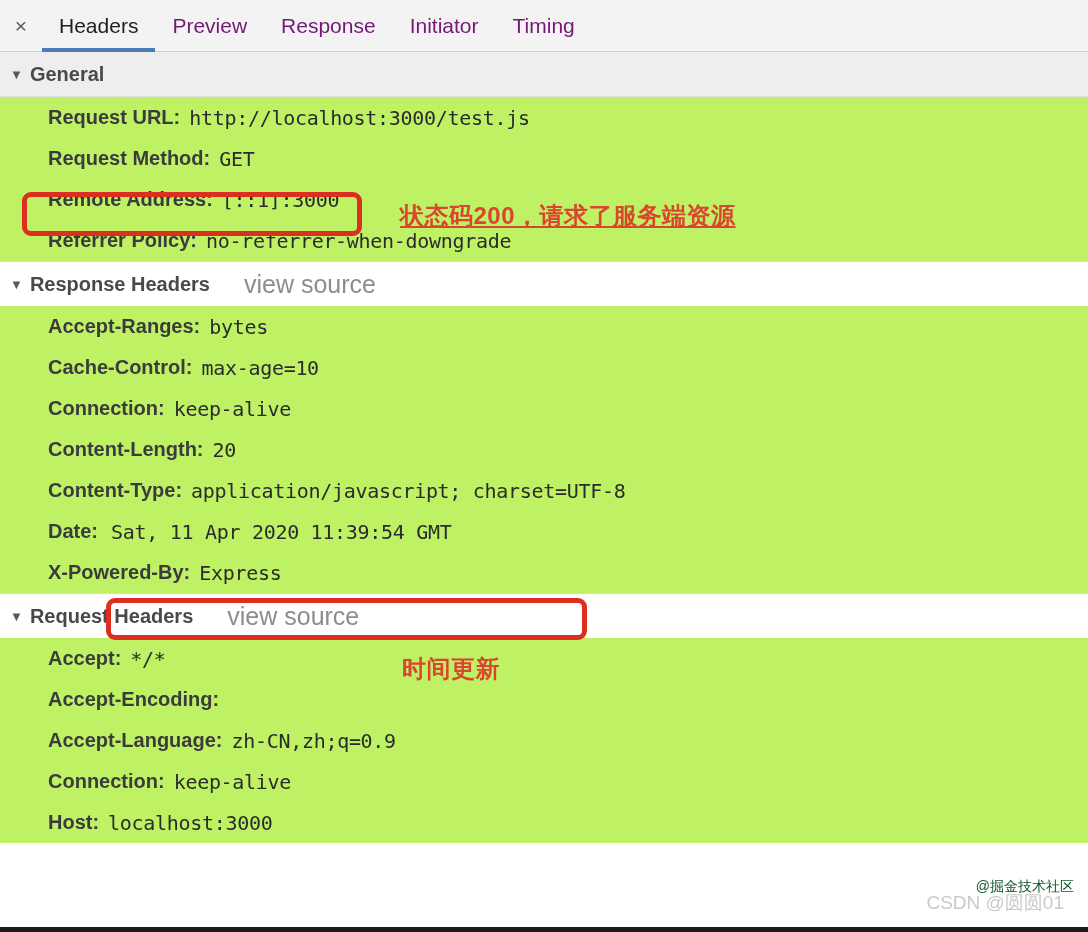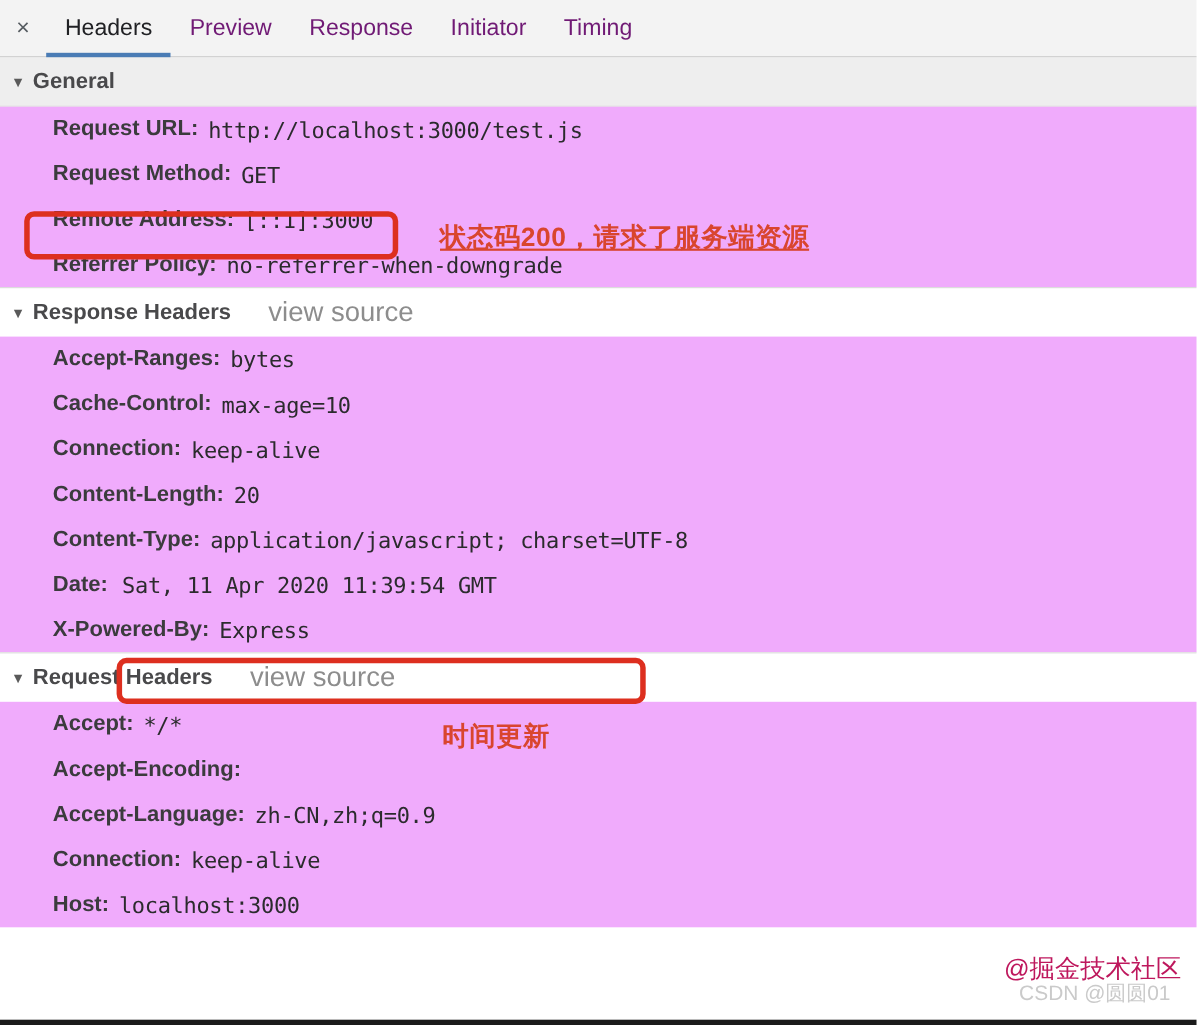--- a/index.html
+++ b/index.html
@@ -96,21 +96,21 @@
   .view-source {
     font-weight: normal;
     font-size: 25px;
     color: #8d8d8d;
     margin-left: 34px;
     cursor: pointer;
   }
 
   
   .rows {
-    background: #f0abfc;
+    background: #bef264;
   }
   .row {
     height: 41px;
     display: flex;
     align-items: center;
     padding-left: 48px;
     box-sizing: border-box;
     position: relative;
     white-space: nowrap;
   }
@@ -152,24 +152,24 @@
     color: #d9452e;
     font-size: 24px;
     font-weight: bold;
     white-space: nowrap;
     letter-spacing: 0.5px;
   }
 
   
   .watermark {
     position: absolute;
-    color: #be185d;
-    white-space: nowrap;
-    user-select: none;
-    font-size: 23px;
+    color: #14532d;
+    white-space: nowrap;
+    user-select: none;
+    font-size: 14px;
   }
   .wm-juejin { right: 14px; bottom: 36px; }
   .wm-csdn { right: 24px; bottom: 16px; font-size: 19px; color: #cacaca; }
 
   .bottom-edge {
     position: absolute;
     left: 0; right: 0; bottom: 0;
     height: 5px;
     background: #1b1b1b;
   }

